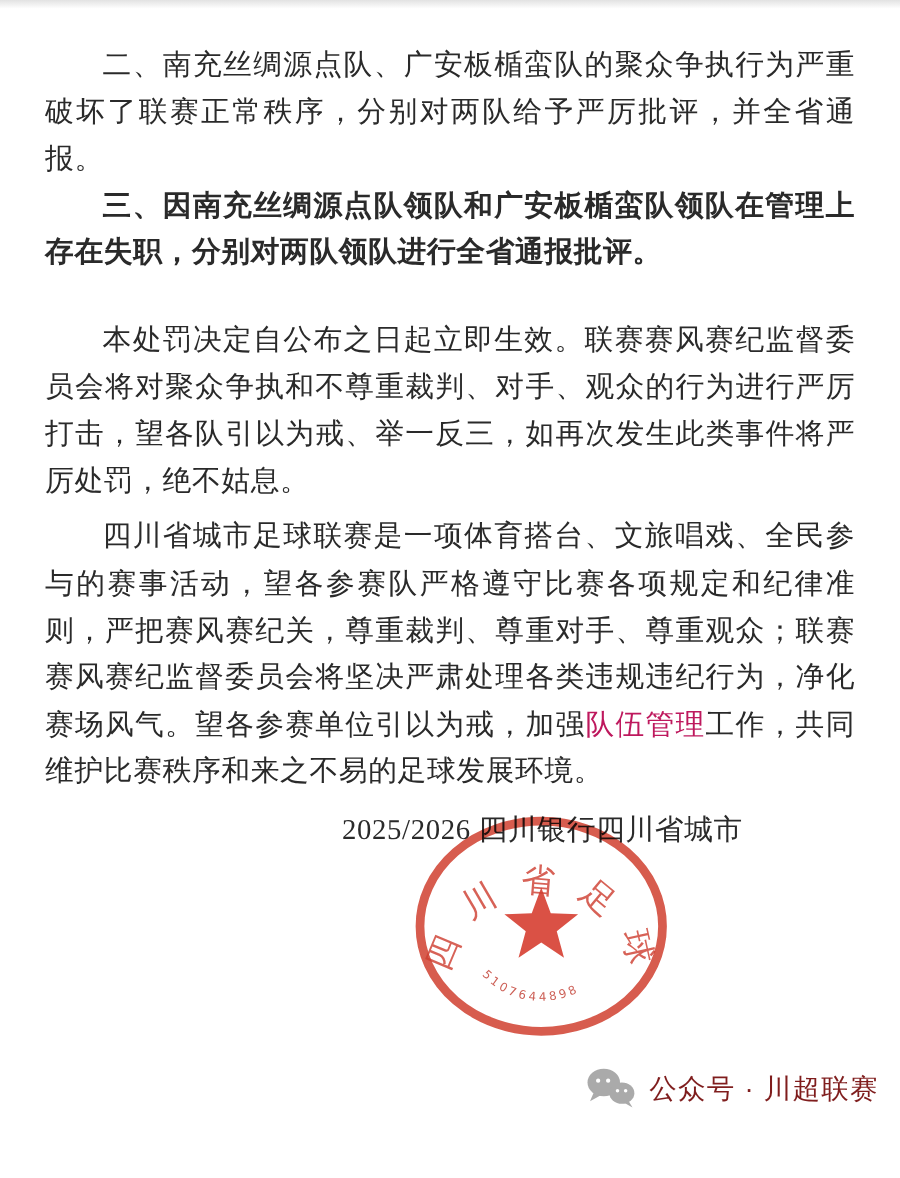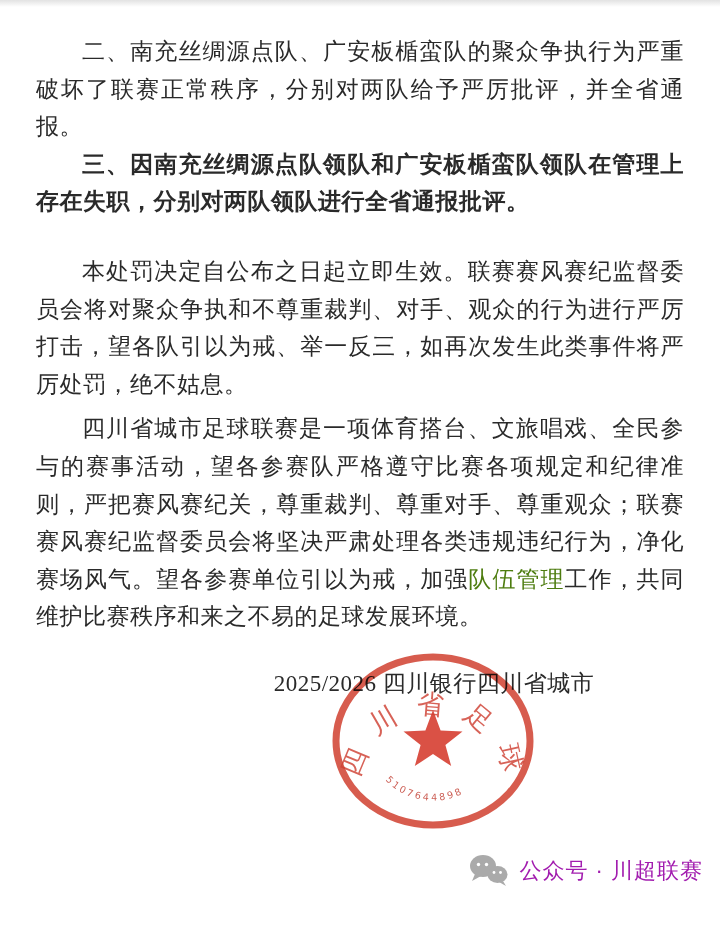--- a/index.html
+++ b/index.html
@@ -18,23 +18,23 @@
     position:absolute;left:36px;top:33px;width:648px;
     color:#2a2a2a;
     font-size:23px;line-height:37.6px;
     text-align:justify;
     letter-spacing:0.5px;
   }
   .para{margin:0;text-indent:2em;}
   .pb0{margin-bottom:0;}
   .pb11{margin-bottom:11px;font-weight:bold;}
   .pb7{margin-bottom:7px;margin-top:32px;}
-  .hl{color:#4d7c0f;}
+  .hl{color:#be185d;}
   .signature{
-    position:absolute;left:248px;top:664px;width:372px;
+    position:absolute;left:248px;top:644px;width:372px;
     text-align:center;color:#2a2a2a;
     font-size:23px;line-height:40.5px;
     letter-spacing:0.5px;
     white-space:nowrap;
   }
   .sig-line3{position:relative;left:20px;}
   .seal{
     position:absolute;left:328px;top:650px;
     mix-blend-mode:multiply;
     filter:blur(0.5px);
@@ -47,21 +47,21 @@
   }
   .seal-serial{
     font-family:"DejaVu Sans","Liberation Sans",sans-serif;
     font-size:9.5px;letter-spacing:2.5px;
     fill:#c4453a;opacity:0.85;
   }
   .watermark{
     position:absolute;right:17px;bottom:20px;
     display:flex;align-items:center;gap:10px;
     font-family:"Liberation Sans","DejaVu Sans",sans-serif;
-    color:#a21caf;font-size:22px;letter-spacing:1px;
+    color:#7f1d1d;font-size:22px;letter-spacing:1px;
     white-space:nowrap;
   }
 </style>
 </head>
 <body>
 
 <div class="page">
 
   <div class="top-edge"></div>
 

